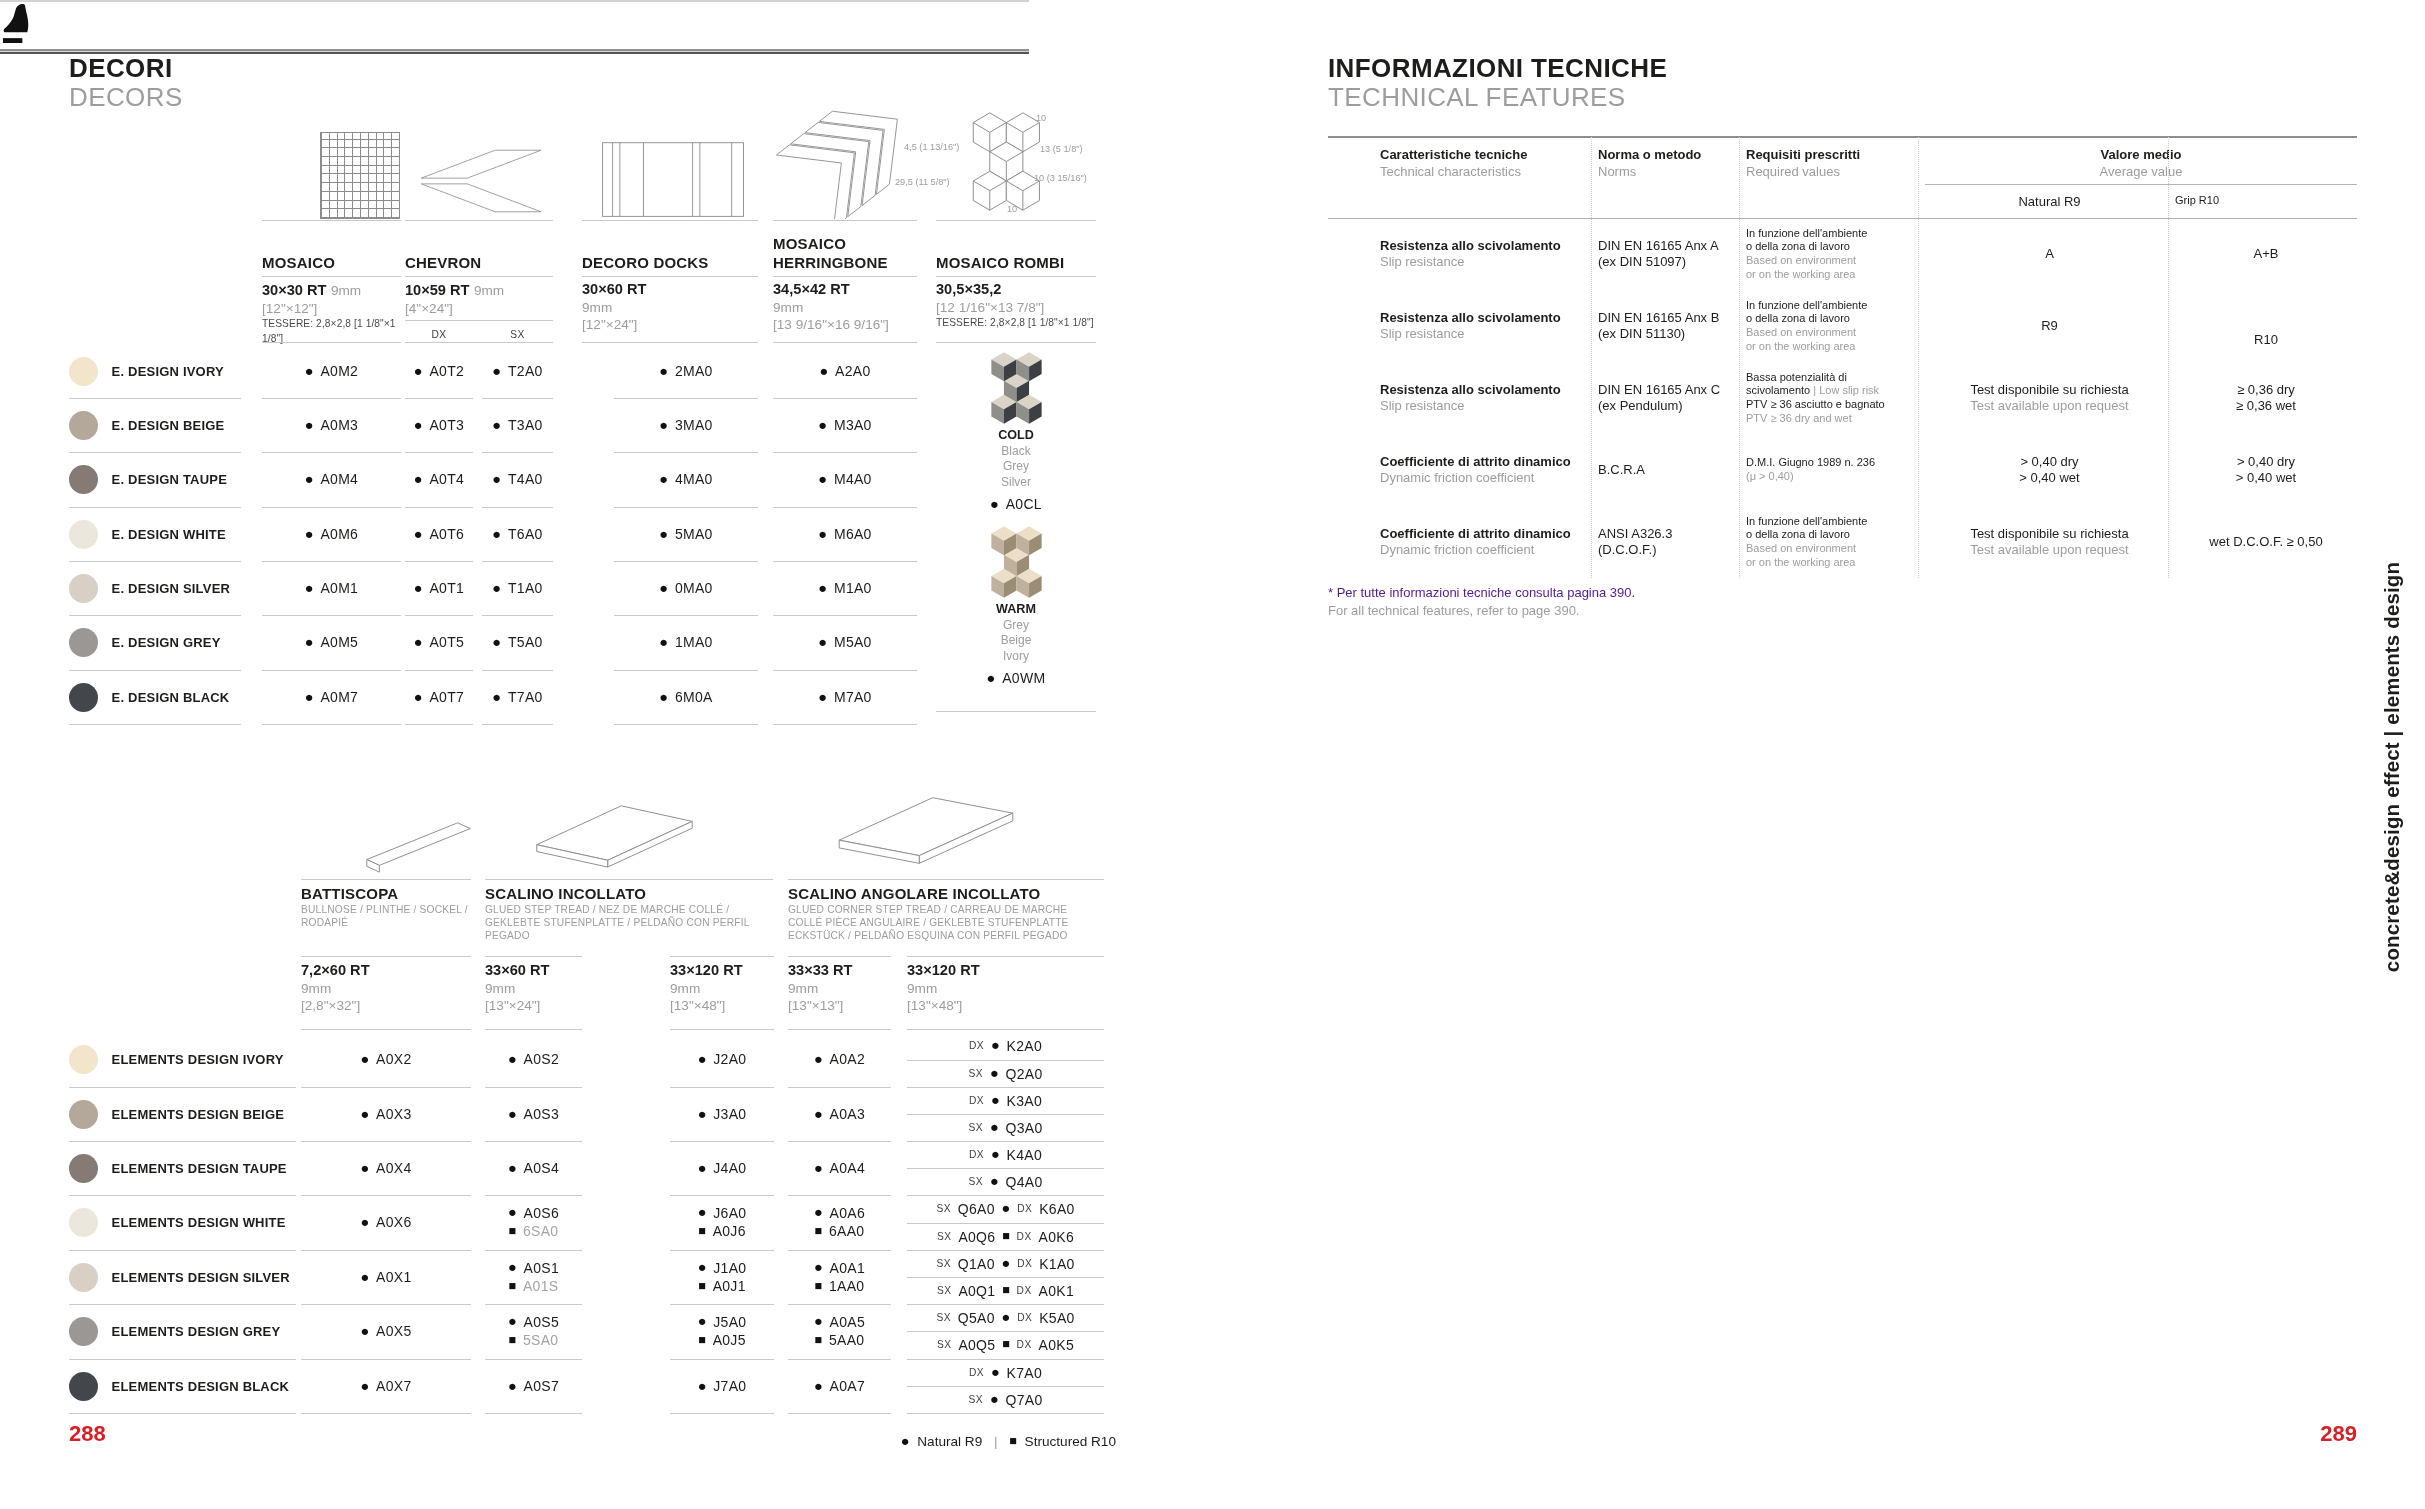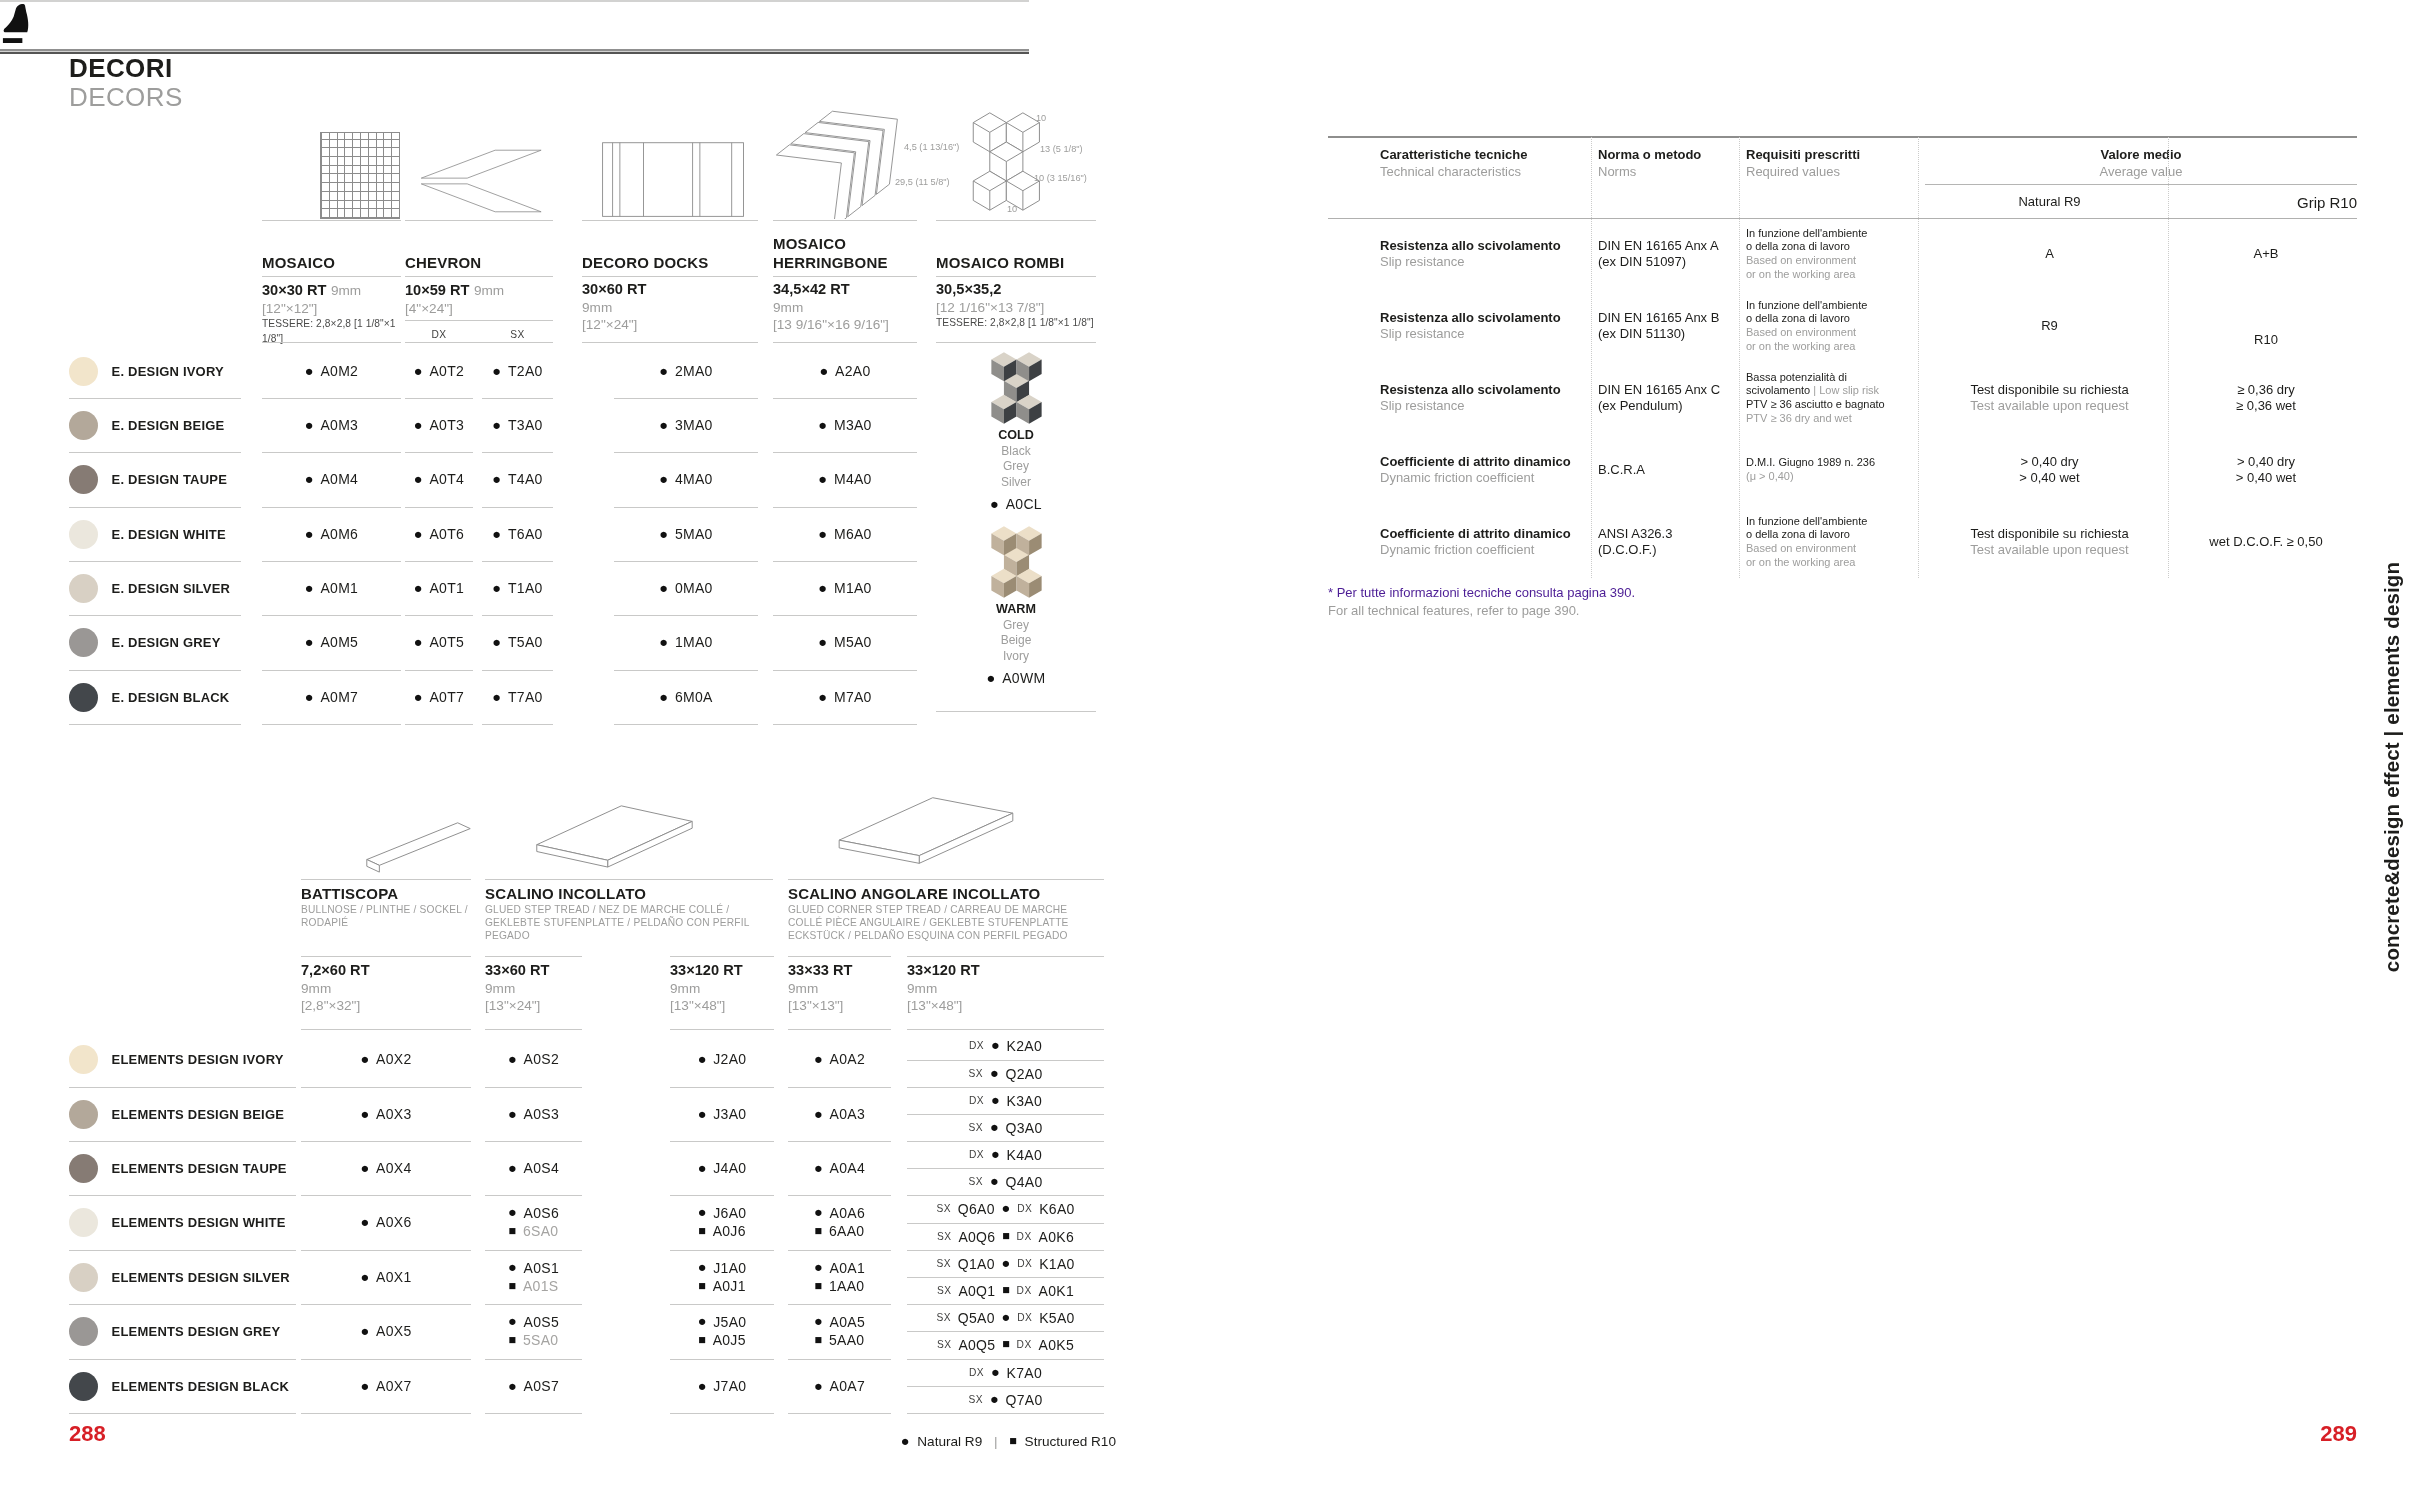--- a/index.html
+++ b/index.html
@@ -292,20 +292,24 @@
     <div class="size-g size-line">9mm</div>
     <div class="size-g size-line">[13"×48"]</div>
   </div>
 
   <div class="hr" style="left:301px;top:1029px;width:170px"></div>
   <div class="hr" style="left:485px;top:1029px;width:97px"></div>
   <div class="hr" style="left:670px;top:1029px;width:104px"></div>
   <div class="hr" style="left:788px;top:1029px;width:103px"></div>
   <div class="hr" style="left:907px;top:1029px;width:197px"></div>
 
+  <div class="abs" style="left:1328px;top:54px">
+    <div class="title">INFORMAZIONI TECNICHE</div>
+    <div class="subtitle">TECHNICAL FEATURES</div>
+  </div>
 
   <div class="abs" style="left:1328px;top:136px;width:1029px;height:1.9px;background:#8e8e8d"></div>
 
   <div class="abs" style="left:1380px;top:147px;width:209px">
     <div class="t-head-it">Caratteristiche tecniche</div>
     <div class="t-head-en">Technical characteristics</div>
   </div>
   <div class="abs" style="left:1598px;top:147px;width:141px">
     <div class="t-head-it">Norma o metodo</div>
     <div class="t-head-en">Norms</div>
@@ -313,21 +317,21 @@
   <div class="abs" style="left:1746px;top:147px;width:175px">
     <div class="t-head-it">Requisiti prescritti</div>
     <div class="t-head-en">Required values</div>
   </div>
   <div class="abs" style="left:1925px;top:147px;width:432px;text-align:center">
     <div class="t-head-it">Valore medio</div>
     <div class="t-head-en">Average value</div>
   </div>
   <div class="hr" style="left:1925px;top:184px;width:432px;background:#b5b5b4"></div>
   <div class="abs" style="left:1925px;top:194px;width:249px;text-align:center;font-size:13px">Natural R9</div>
-  <div class="abs" style="left:2175px;top:194px;width:182px;text-align:right;font-size:15px">Grip R10</div>
+  <div class="abs" style="left:2175px;top:194px;width:182px;text-align:left;font-size:11px">Grip R10</div>
 
   <div class="hr" style="left:1328px;top:218px;width:1029px;background:#b0b0af"></div>
   <div class="dotted-v" style="left:1591px;top:137px;height:441px"></div>
   <div class="dotted-v" style="left:1739px;top:137px;height:441px"></div>
   <div class="dotted-v" style="left:1918px;top:137px;height:441px"></div>
   <div class="dotted-v" style="left:2168px;top:137px;height:441px"></div>
 
   <div class="abs" style="left:1328px;top:584px">
     <div class="footnote-it">* Per tutte informazioni tecniche consulta pagina 390.</div>
     <div class="footnote-en">For all technical features, refer to page 390.</div>

